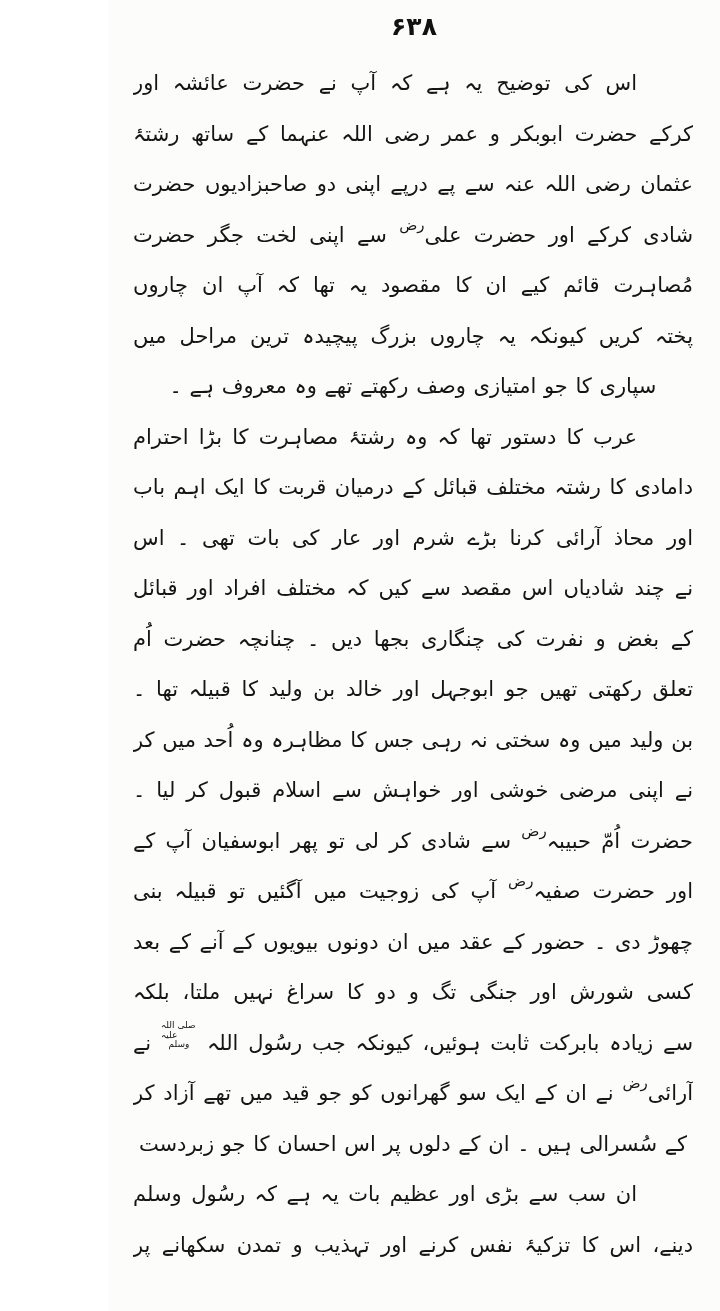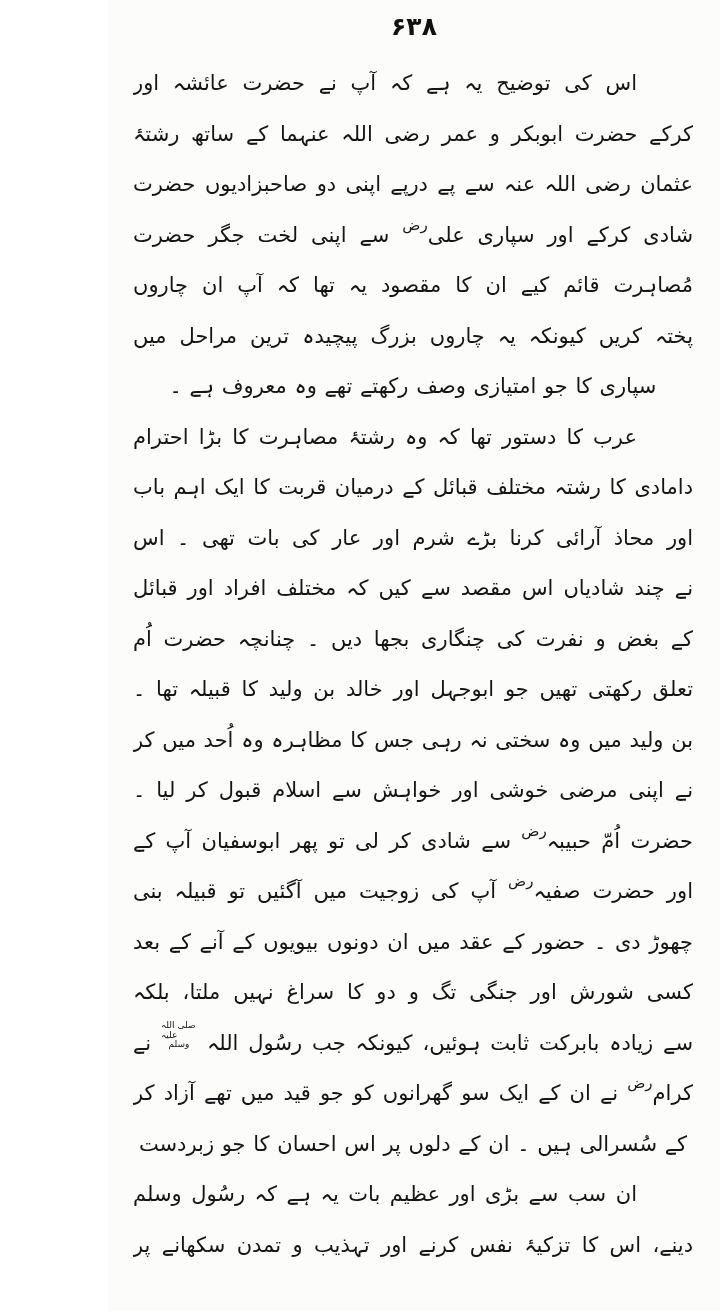--- a/index.html
+++ b/index.html
@@ -74,35 +74,35 @@
 </style>
 </head>
 <body>
 
 <div class="page">
   <div class="page-number">۶۳۸</div>
   <div class="text-body">
       <div class="line first fill"><span>اس کی توضیح یہ ہے کہ آپ نے حضرت عائشہ اور حضرت حفصہ رضی اللہ عنہما سے شادی</span></div>
       <div class="line fill"><span>کرکے حضرت ابوبکر و عمر رضی اللہ عنہما کے ساتھ رشتۂ مصاہرت قائم کیا، اسی طرح حضرت</span></div>
       <div class="line fill"><span>عثمان رضی اللہ عنہ سے پے درپے اپنی دو صاحبزادیوں حضرت رقیہ</span><span class="radi">رض</span><span> پھر حضرت اُمّ کلثوم</span></div>
-      <div class="line fill"><span>شادی کرکے اور سپاری علی</span><span class="radi">رض</span><span> سے اپنی لخت جگر حضرت فاطمہ کی شادی کرکے جو رشتہ ہائے</span></div>
+      <div class="line fill"><span>شادی کرکے اور حضرت علی</span><span class="radi">رض</span><span> سے اپنی لخت جگر حضرت فاطمہ کی شادی کرکے جو رشتہ ہائے</span></div>
       <div class="line fill"><span>مُصاہرت قائم کیے ان کا مقصود یہ تھا کہ آپ ان چاروں بزرگوں سے اپنے تعلقات نہایت</span></div>
       <div class="line fill"><span>پختہ کریں کیونکہ یہ چاروں بزرگ پیچیدہ ترین مراحل میں اسلام کے لیے فدا کاری و جاں</span></div>
       <div class="line"><span>سپاری کا جو امتیازی وصف رکھتے تھے وہ معروف ہے ۔</span></div>
       <div class="line first fill"><span>عرب کا دستور تھا کہ وہ رشتۂ مصاہرت کا بڑا احترام کرتے تھے ۔ ان کے نزدیک</span></div>
       <div class="line fill"><span>دامادی کا رشتہ مختلف قبائل کے درمیان قربت کا ایک اہم باب تھا اور داماد سے جنگ لڑنا</span></div>
       <div class="line fill"><span>اور محاذ آرائی کرنا بڑے شرم اور عار کی بات تھی ۔ اس دستور کو سامنے رکھ کر رسول اللہ </span></div>
       <div class="line fill"><span>نے چند شادیاں اس مقصد سے کیں کہ مختلف افراد اور قبائل کی اسلام دشمنی کا زور توڑ دیں اور ان</span></div>
       <div class="line fill"><span>کے بغض و نفرت کی چنگاری بجھا دیں ۔ چنانچہ حضرت اُم سلمہ رضی اللہ عنہا قبیلۂ بنی مخزوم سے</span></div>
       <div class="line fill"><span>تعلق رکھتی تھیں جو ابوجہل اور خالد بن ولید کا قبیلہ تھا ۔ جب نبی </span><span class="honorific">صلی اللہ علیہ وسلم</span></div>
       <div class="line fill"><span>بن ولید میں وہ سختی نہ رہی جس کا مظاہرہ وہ اُحد میں کر چکے تھے، بلکہ تھوڑے ہی عرصہ بعد انہوں</span></div>
       <div class="line fill"><span>نے اپنی مرضی خوشی اور خواہش سے اسلام قبول کر لیا ۔ اسی طرح جب آپ نے ابوسفیان کی صاحبزادی</span></div>
       <div class="line fill"><span>حضرت اُمّ حبیبہ</span><span class="radi">رض</span><span> سے شادی کر لی تو پھر ابوسفیان آپ کے مدِّمقابل نہ آیا اور جب حضرت جویریہ</span></div>
       <div class="line fill"><span>اور حضرت صفیہ</span><span class="radi">رض</span><span> آپ کی زوجیت میں آگئیں تو قبیلہ بنی المصطلق اور قبیلہ بنی نضیر نے محاذ آرائی</span></div>
       <div class="line fill"><span>چھوڑ دی ۔ حضور کے عقد میں ان دونوں بیویوں کے آنے کے بعد تاریخ میں ان کے قبیلوں کی</span></div>
       <div class="line fill"><span>کسی شورش اور جنگی تگ و دو کا سراغ نہیں ملتا، بلکہ حضرت قبیلہ</span><span class="radi">رض</span></div>
       <div class="line fill"><span>سے زیادہ بابرکت ثابت ہوئیں، کیونکہ جب رسُول اللہ </span><span class="honorific">صلی اللہ علیہ وسلم</span><span> نے ان سے شادی کر لی تو صحابہ</span></div>
-      <div class="line fill"><span>کرام</span><span class="radi">رض</span><span> نے ان کے ایک سو گھرانوں کو جو قید میں تھے آزاد کر دیا اور کہا کہ یہ لوگ رسُول اللہ </span></div>
+      <div class="line fill"><span>آرائی</span><span class="radi">رض</span><span> نے ان کے ایک سو گھرانوں کو جو قید میں تھے آزاد کر دیا اور کہا کہ یہ لوگ رسُول اللہ </span></div>
       <div class="line"><span>کے سُسرالی ہیں ۔ ان کے دلوں پر اس احسان کا جو زبردست اثر ہوا ہوگا وہ ظاہر ہے ۔</span></div>
       <div class="line first fill"><span>ان سب سے بڑی اور عظیم بات یہ ہے کہ رسُول وسلم </span><span class="honorific">صلی اللہ علیہ وسلم</span><span> ایک غیر مہذّب قوم کو تربیت</span></div>
       <div class="line fill"><span>دینے، اس کا تزکیۂ نفس کرنے اور تہذیب و تمدن سکھانے پر مامور تھے جو تہذیب و ثقافت</span></div>
     </div>
 </div>
 
 </body></html>

